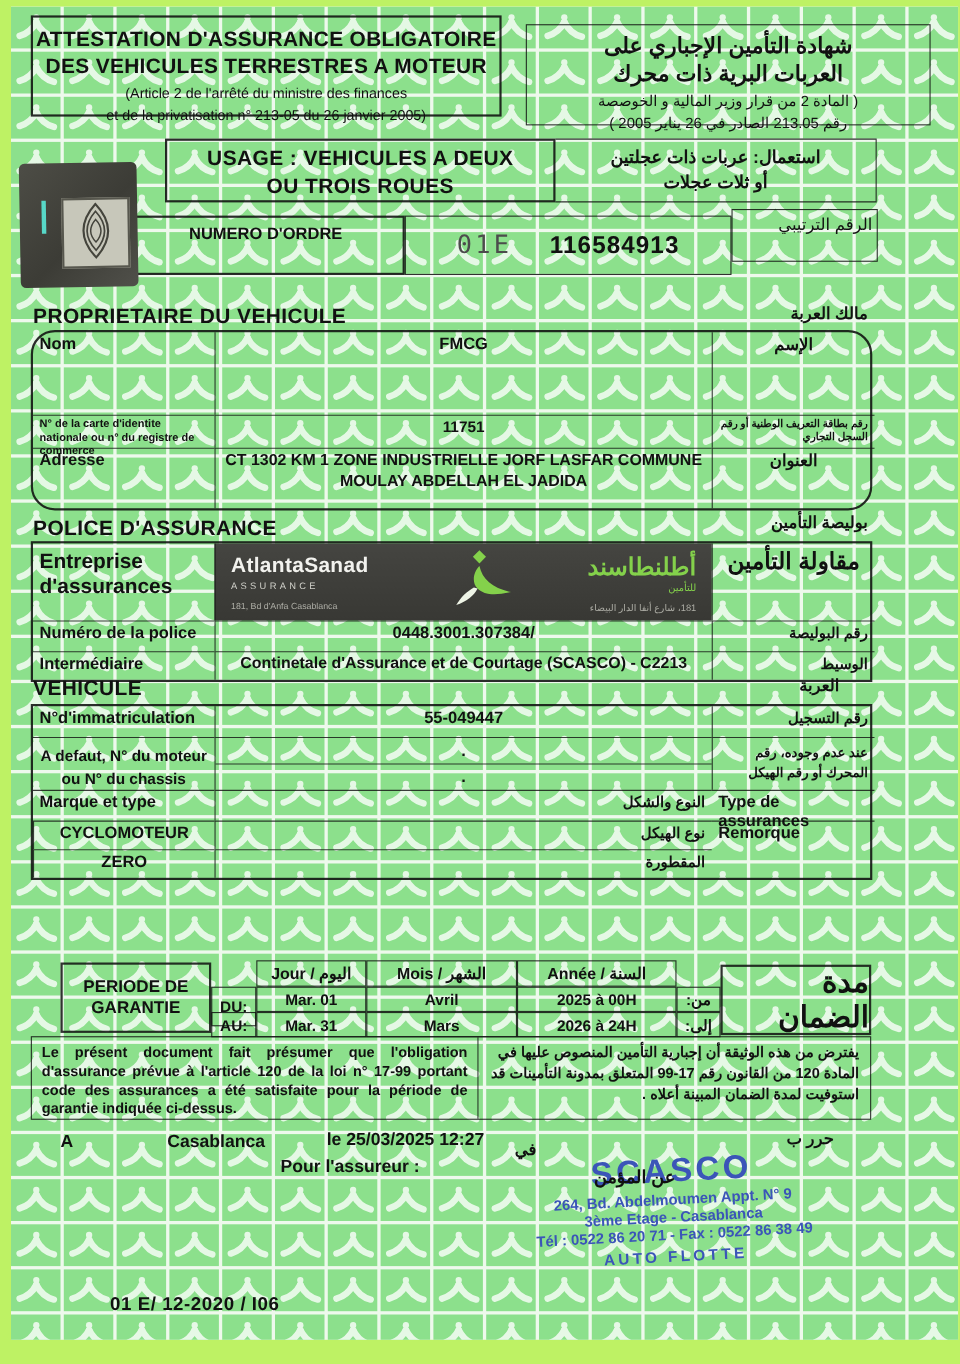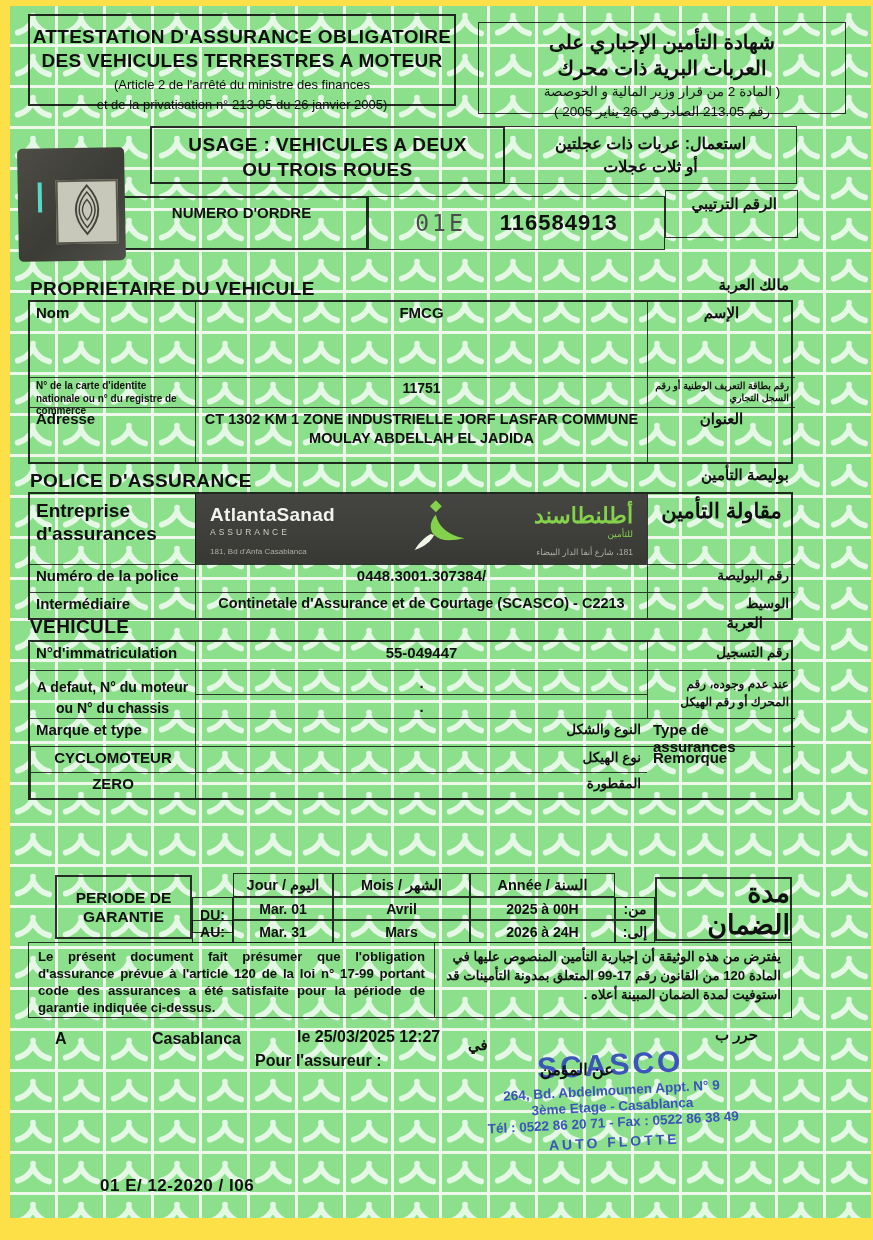--- a/index.html
+++ b/index.html
@@ -1,17 +1,17 @@
 <!DOCTYPE html>
 <html><head>
 <meta charset="utf-8">
 <style>
   * { margin:0; padding:0; box-sizing:border-box; }
   body { background:#fff; font-family:"Liberation Sans", sans-serif; color:#111; }
-  #paper { position:relative; width:873px; height:1240px; background:#fde047; overflow:hidden; margin:0 auto; }
+  #paper { position:relative; width:873px; height:1240px; background:#bef264; overflow:hidden; margin:0 auto; }
 
   
   #bg { position:absolute; left:10px; top:6px; width:861px; height:1212px;
         display:grid; grid-template-columns:repeat(18,1fr); grid-auto-rows:38px; gap:3px;
         background:#eef9ec; overflow:hidden; z-index:0; }
   .tile { background:#8ce08c; display:flex; align-items:center; justify-content:center; }
   .tile svg { opacity:.78; }
 
   .layer { position:absolute; inset:0; z-index:2; }
   .abs { position:absolute; }
@@ -37,37 +37,37 @@
   .usage-fr { left:150px; top:126px; width:355px; height:58px; padding-top:5px; }
   .usage-fr div { font-size:19px; font-weight:800; line-height:1.3; letter-spacing:.4px; }
   .usage-ar { left:505px; top:126px; width:292px; height:58px; padding-top:5px; border-left:none; }
   .usage-ar div { font-size:16px; font-weight:700; line-height:1.45; }
 
   
   .ord-lab { left:115px; top:196px; width:253px; height:54px; padding:6px 8px; font-size:15px; font-weight:800; }
   .ord-val { left:368px; top:196px; width:297px; height:54px; display:flex; align-items:center; justify-content:center; gap:34px; }
   .ord-code { font-family:"DejaVu Sans Mono", monospace; font-size:23px; color:#4c4c4c; letter-spacing:3px; }
   .ord-num  { font-size:22px; font-weight:800; letter-spacing:1px; }
-  .ord-ar { left:665px; top:190px; width:133px; height:48px; padding:4px 20px; font-size:15px; font-weight:700; text-align:right; }
+  .ord-ar { left:665px; top:190px; width:133px; height:48px; padding:4px 4px; font-size:15px; font-weight:400; text-align:right; }
 
   
   .sec-fr { left:30px; font-size:19px; font-weight:800; letter-spacing:.4px; }
   .sec-ar { font-size:15px; font-weight:700; }
 
   
   .tbl { position:absolute; display:grid; border:2px solid rgba(15,15,15,.88); width:765px; }
   .tbl > div { padding:2px 6px; }
   .bt { border-top:1.5px solid rgba(15,15,15,.8); }
   .bl { border-left:1.5px solid rgba(15,15,15,.8); }
   .lab  { font-size:15px; font-weight:700; }
   .val  { font-size:15px; font-weight:800; text-align:center; }
   .arl  { font-size:13px; font-weight:700; text-align:center; }
   .small{ font-size:10px; line-height:1.25; font-weight:700; }
 
-  .owner-tbl  { left:28px; top:300px; grid-template-columns:165px 452px 148px; grid-template-rows:75px 30px 55px; }
+  .owner-tbl  { left:28px; top:300px; grid-template-columns:165px 452px 148px; grid-template-rows:75px 30px 55px;border-radius:22px; }
   .police-tbl { left:28px; top:492px; grid-template-columns:165px 452px 148px; grid-template-rows:70px 28px 26px; }
   .veh-tbl    { left:28px; top:640px; grid-template-columns:165px 452px 148px; grid-template-rows:28px 48px 28px 26px 26px; }
 
   .ins-lab { font-size:19px; font-weight:800; line-height:1.2; padding-top:6px !important; }
   .ins-ar  { font-size:21px; font-weight:800; line-height:1.25; text-align:center; padding-top:4px !important; }
 
   
   .banner { padding:0 !important; background:linear-gradient(180deg,#454541,#383834); display:flex; align-items:center; justify-content:space-between; color:#f2f2ee; }
   .banner .lft { padding:6px 0 4px 14px; }
   .banner .lft .nm { font-size:19px; font-weight:700; letter-spacing:.3px; }

